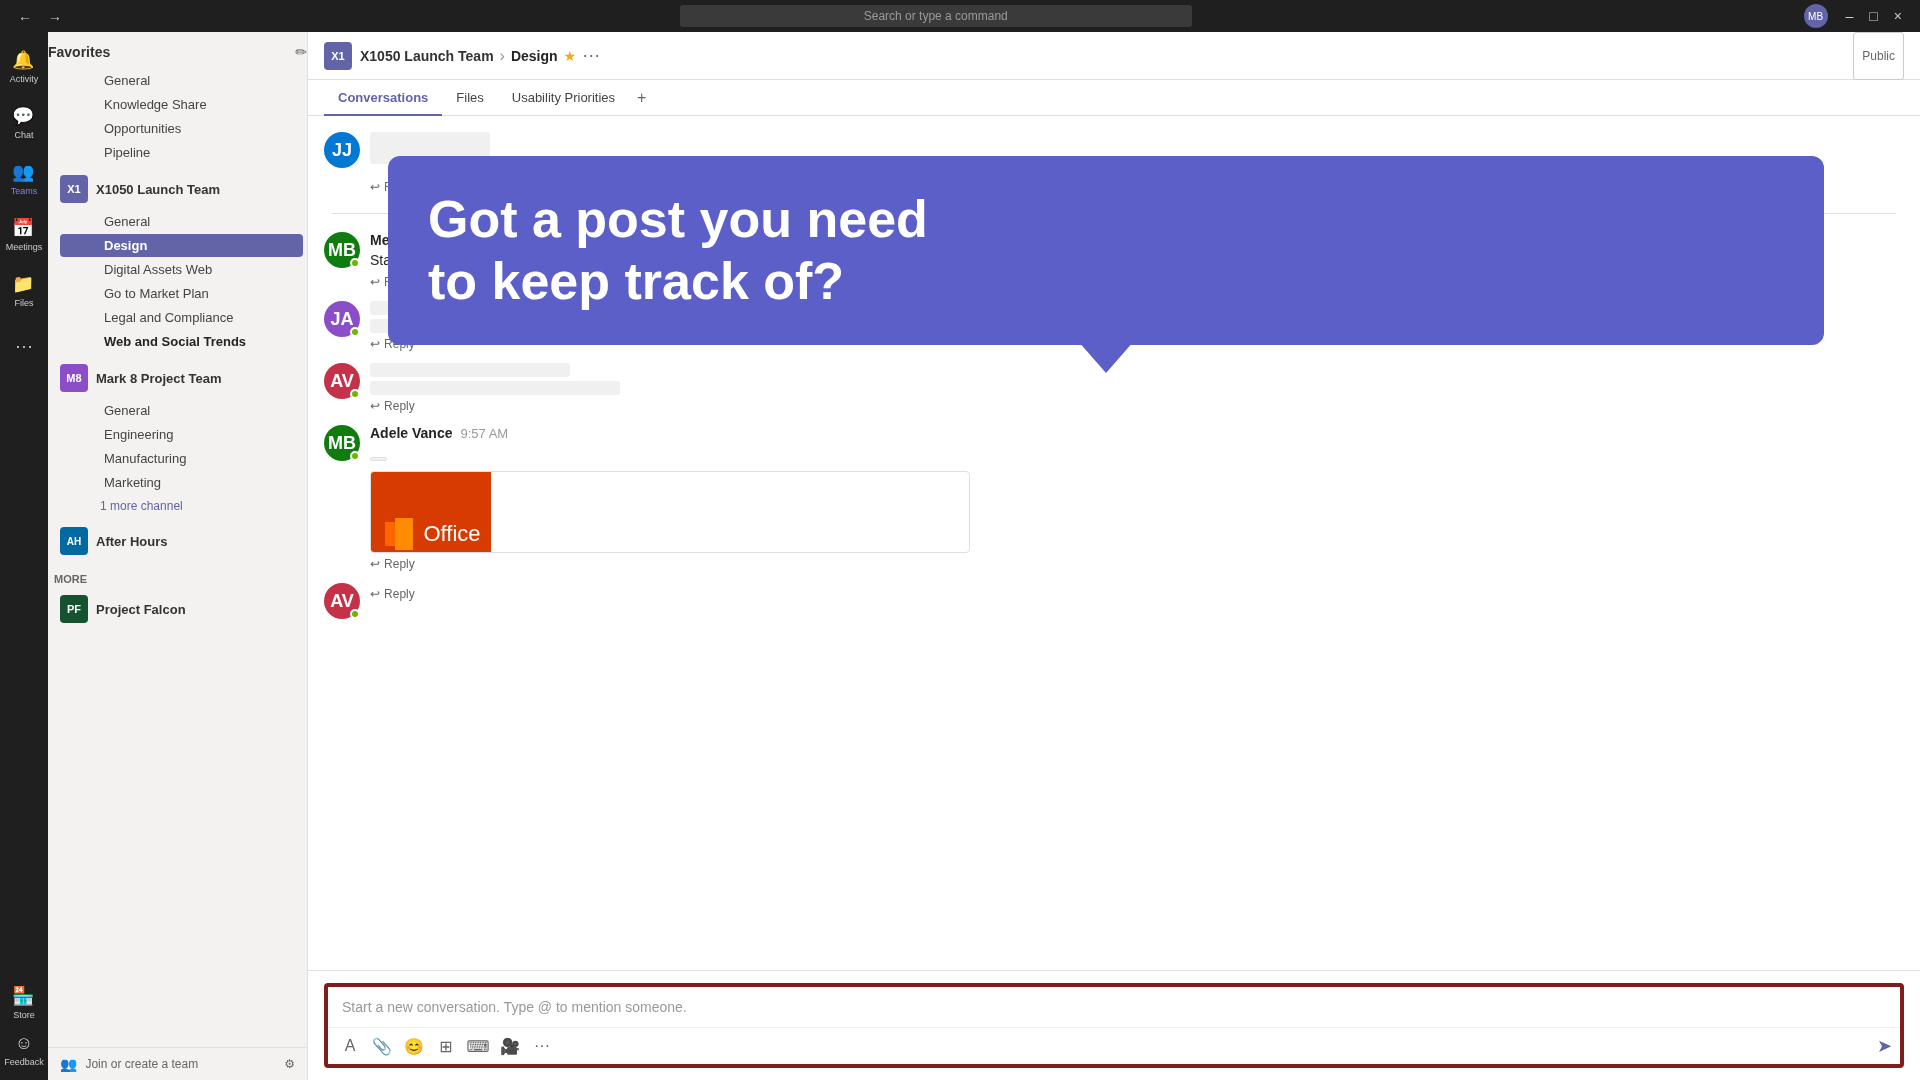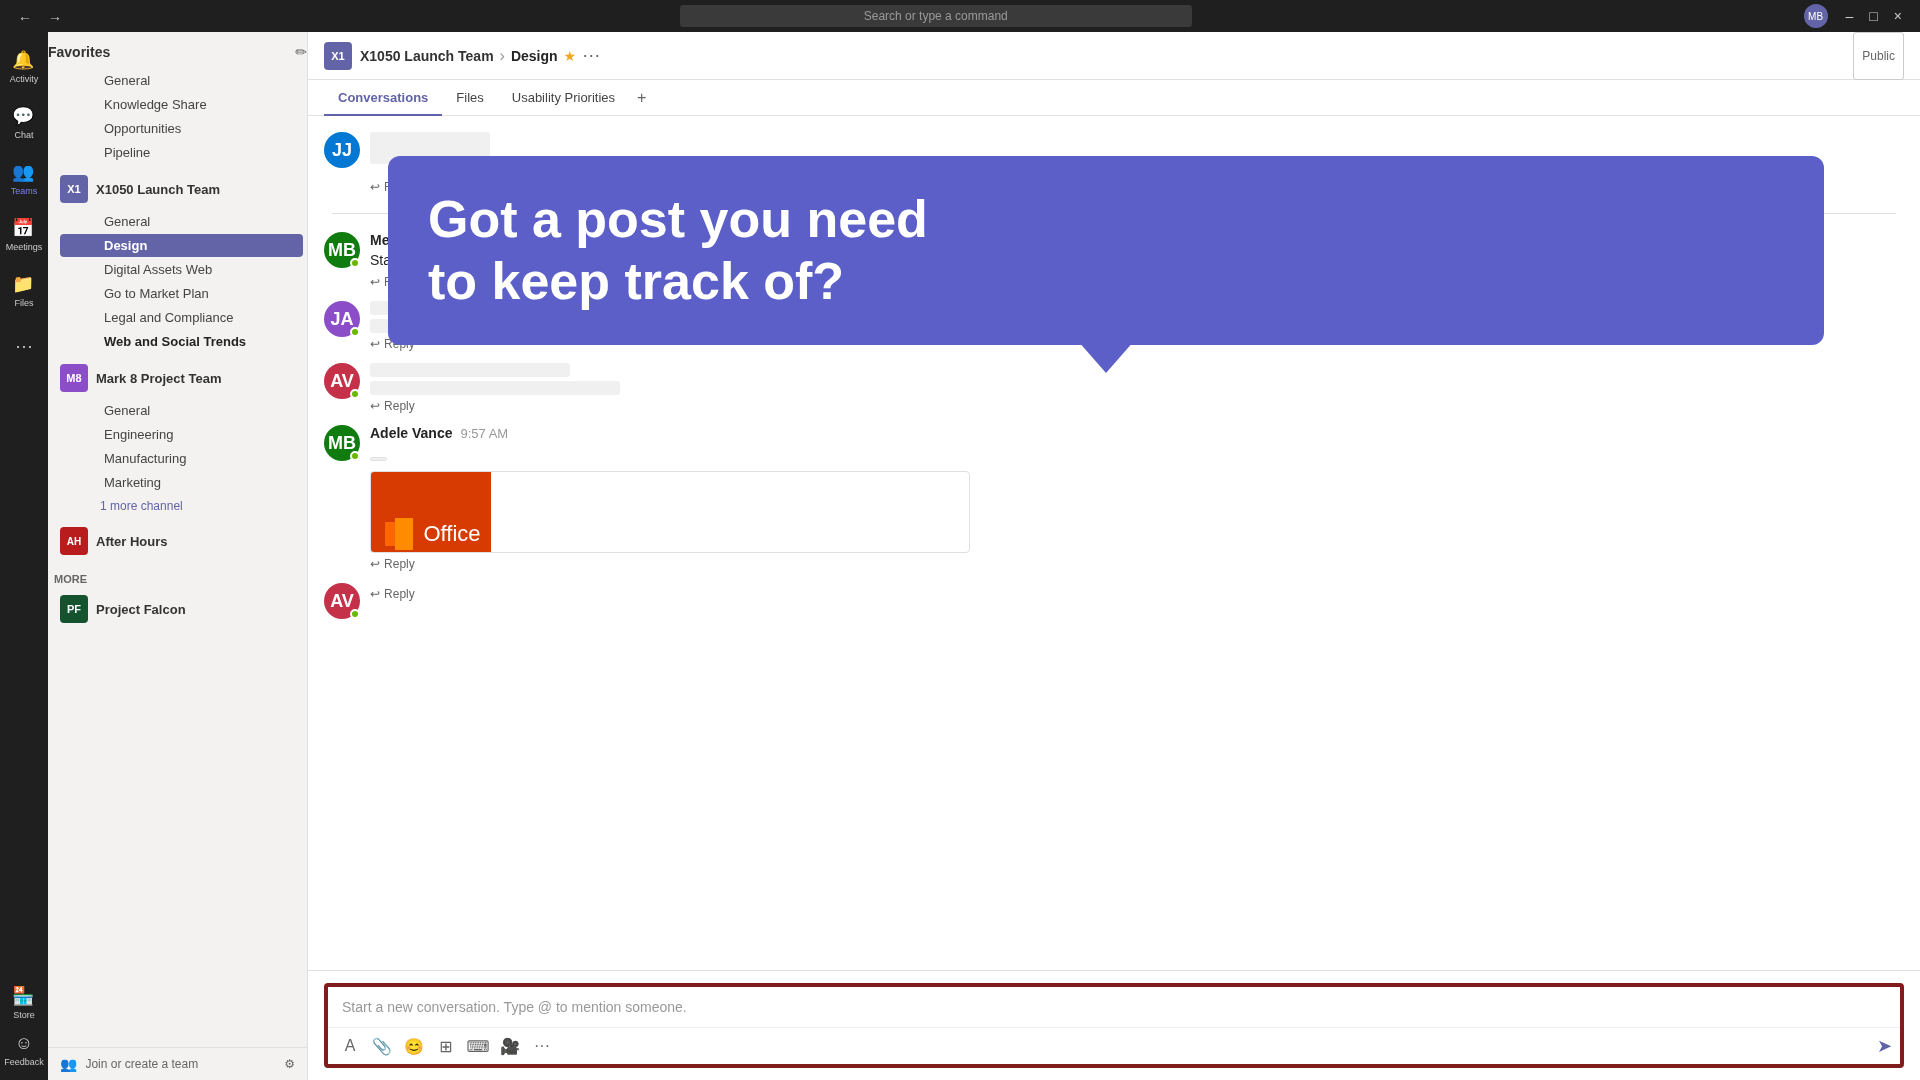--- a/index.html
+++ b/index.html
@@ -458,21 +458,21 @@
         <div class="channel-item">General</div>
         <div class="channel-item">Engineering</div>
         <div class="channel-item">Manufacturing</div>
         <div class="channel-item">Marketing</div>
         <div class="more-channel">1 more channel</div>
       </div>
     </div>
 
     <div class="team-section">
       <div class="team-header">
-        <div class="team-avatar" style="background: #b91c1c; font-size: 10px;">AH</div>
+        <div class="team-avatar" style="background: #0369a1; font-size: 10px;">AH</div>
         <span class="team-name">After Hours</span>
         <span class="team-more">···</span>
       </div>
     </div>
 
     <div class="sidebar-section-label">More</div>
 
     <div class="team-section">
       <div class="team-header">
         <div class="team-avatar" style="background: #14532d;">PF</div>

